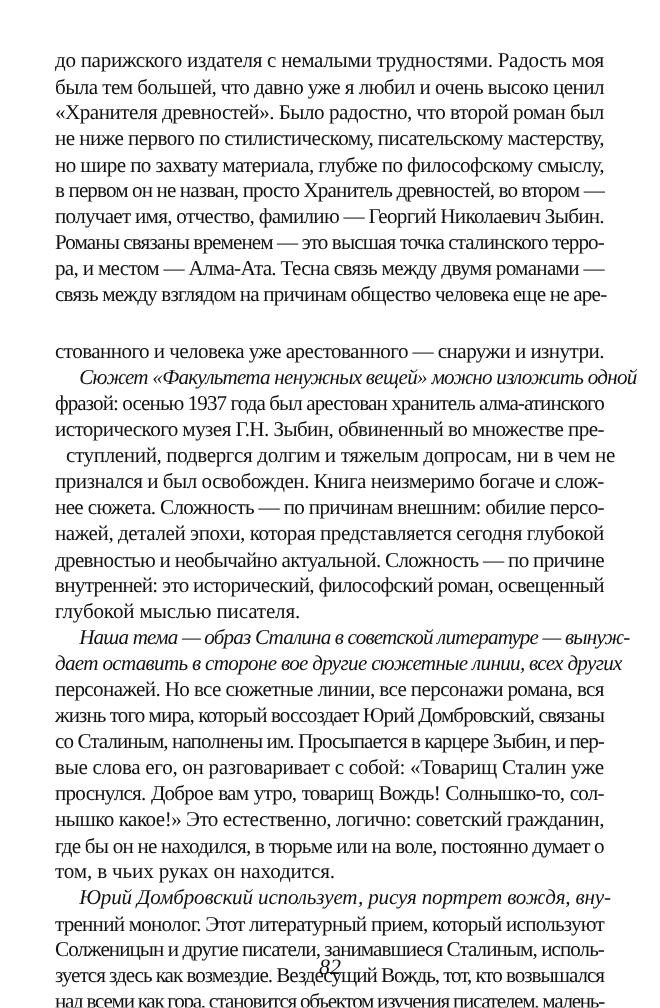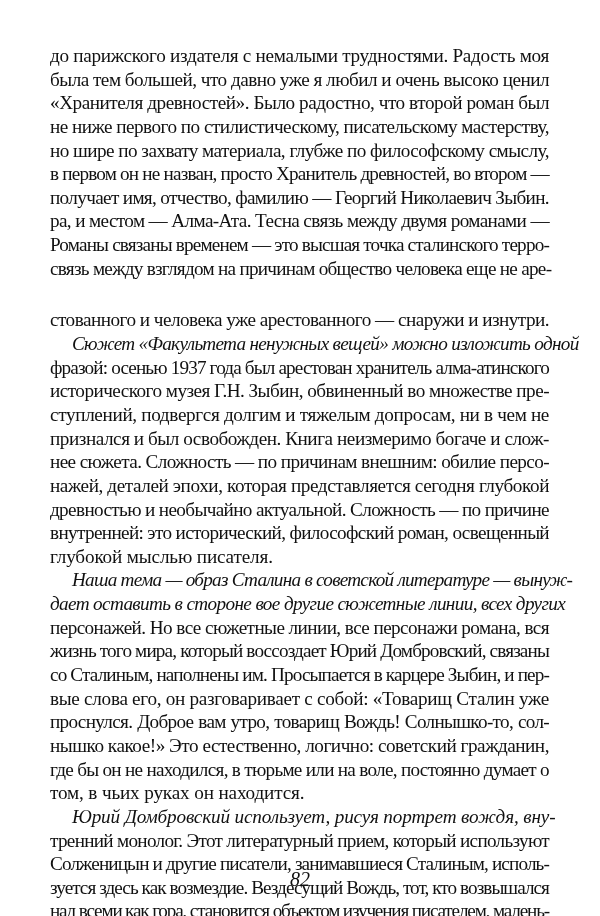--- a/index.html
+++ b/index.html
@@ -44,30 +44,30 @@
 
 <div class="page">
   <div class="para">
     <span class="line" style="letter-spacing: -0.282813px;">до парижского издателя с немалыми трудностями. Радость моя</span>
     <span class="line" style="letter-spacing: -0.509635px;">была тем большей, что давно уже я любил и очень высоко ценил</span>
     <span class="line" style="letter-spacing: -0.455879px;">«Хранителя древностей». Было радостно, что второй роман был</span>
     <span class="line" style="letter-spacing: -0.517828px;">не ниже первого по стилистическому, писательскому мастерству,</span>
     <span class="line" style="letter-spacing: -0.536198px;">но шире по захвату материала, глубже по философскому смыслу,</span>
     <span class="line" style="letter-spacing: -0.805754px;">в первом он не назван, просто Хранитель древностей, во втором —</span>
     <span class="line" style="letter-spacing: -0.652913px;">получает имя, отчество, фамилию — Георгий Николаевич Зыбин.</span>
+    <span class="line" style="letter-spacing: -0.823924px;">Романы связаны временем — это высшая точка сталинского терро-</span>
     <span class="line" style="letter-spacing: -0.625636px;">ра, и местом — Алма-Ата. Тесна связь между двумя романами —</span>
-    <span class="line" style="letter-spacing: -0.823924px;">Романы связаны временем — это высшая точка сталинского терро-</span>
     <span class="line" style="letter-spacing: -0.725149px;">связь между взглядом на причинам общество человека еще не аре-</span>
     <span class="line last" style="letter-spacing: -0.521354px; margin-top: 28px;">стованного и человека уже арестованного — снаружи и изнутри.</span>
   </div>
   <div class="para">
     <span class="line indent" style="letter-spacing: -0.677488px;">Сюжет «Факультета ненужных вещей» можно изложить одной</span>
     <span class="line" style="letter-spacing: -0.853373px;">фразой: осенью 1937 года был арестован хранитель алма-атинского</span>
     <span class="line" style="letter-spacing: -0.533854px;">исторического музея Г.Н. Зыбин, обвиненный во множестве пре-</span>
-    <span class="line" style="letter-spacing: -0.342797px;">ступлений, подвергся долгим и тяжелым допросам, ни в чем не</span>
+    <span class="line" style="letter-spacing: -0.342797px; margin-left: 10px;">ступлений, подвергся долгим и тяжелым допросам, ни в чем не</span>
     <span class="line" style="letter-spacing: -0.451642px;">признался и был освобожден. Книга неизмеримо богаче и слож-</span>
     <span class="line" style="letter-spacing: -0.599353px;">нее сюжета. Сложность — по причинам внешним: обилие персо-</span>
     <span class="line" style="letter-spacing: -0.407941px;">нажей, деталей эпохи, которая представляется сегодня глубокой</span>
     <span class="line" style="letter-spacing: -0.638955px;">древностью и необычайно актуальной. Сложность — по причине</span>
     <span class="line" style="letter-spacing: -0.646822px;">внутренней: это исторический, философский роман, освещенный</span>
     <span class="line last">глубокой мыслью писателя.</span>
   </div>
   <div class="para">
     <span class="line indent" style="letter-spacing: -0.746491px;">Наша тема — образ Сталина в советской литературе — вынуж-</span>
     <span class="line" style="letter-spacing: -0.62631px; font-style: italic;">дает оставить в стороне вое другие сюжетные линии, всех других</span>

